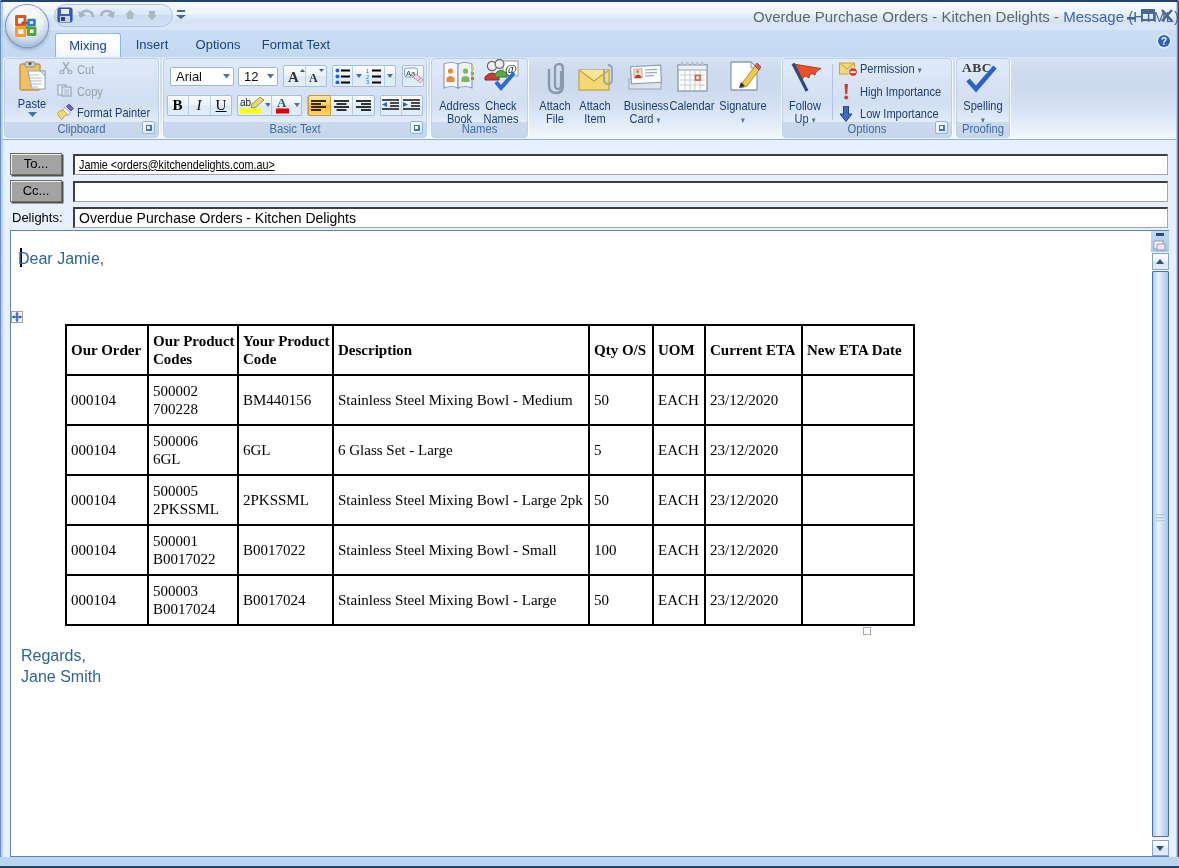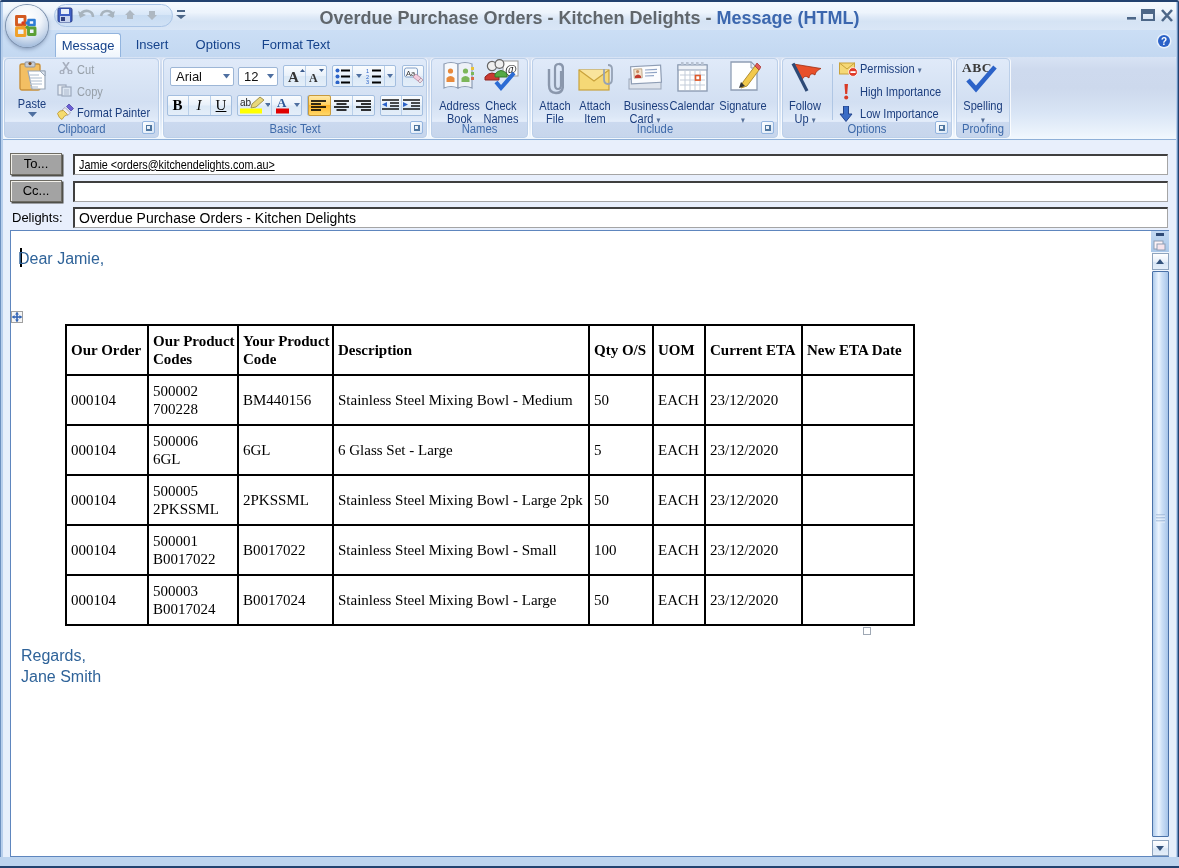--- a/index.html
+++ b/index.html
@@ -9,21 +9,21 @@
 
 
 #frame-top { left:0; top:0; width:1179px; height:2px; background:#23426F; border-radius:6px 6px 0 0; }
 #frame-left { left:0; top:2px; width:3px; height:855px; background:linear-gradient(90deg,#6B90BF 0 1px,#B7CFEC 1px 3px); }
 #frame-right { left:1176px; top:2px; width:3px; height:855px; background:linear-gradient(270deg,#23426F 0 1px,#6B90BF 1px 2px,#B7CFEC 2px 3px); }
 #frame-bottom { left:0; top:857px; width:1179px; height:11px; background:#BDD4EE; border-bottom:2.5px solid #23426F; }
 
 
 #titlebar { left:1px; top:1px; width:1177px; height:29px; border-radius:6px 6px 0 0;
   background:linear-gradient(180deg,#F7FAFE 0%,#EDF4FC 40%,#DFEAF7 55%,#D5E3F4 70%,#D9E6F6 100%); }
-#title-text { left:0; top:8px; width:1179px; text-align:center; font-size:18px; color:#60666B;font-weight:bold; }
+#title-text { left:0; top:8px; width:1179px; text-align:right; font-size:15px; color:#60666B; }
 #title-text .blue { color:#3C67AE; }
 
 
 #officebtn { left:6px; top:5px; width:42px; height:42px; border-radius:50%; z-index:30;
   background:radial-gradient(circle at 50% 30%,#FFFFFF 0%,#EFF4FA 40%,#CCDAEC 62%,#A9C0DE 78%,#8FACD4 100%);
   box-shadow:0 0 0 1px #7E93AF, 0 2px 4px rgba(30,50,90,.4); }
 #qat { left:54px; top:4px; width:119px; height:23px; border-radius:12px;
   background:linear-gradient(180deg,#EAF2FC 0%,#D8E7F8 45%,#C8DCF2 50%,#D0E1F5 100%);
   border:1px solid #A9C4E6; }
 
@@ -135,21 +135,21 @@
 
     <path d="M71 12 L77 12 L77 8 L79 8 L74 3 L69 8 L71 8 Z" fill="#AEB8C2"></path>
 
     <path d="M93 4 L99 4 L99 8 L101 8 L96 13 L91 8 L93 8 Z" fill="#AEB8C2"></path>
 
     <rect x="121" y="3" width="8" height="2" fill="#4D6788"></rect>
     <path d="M120 8 L130 8 L125 12 Z" fill="#4D6788"></path>
   </svg>
 
   <div class="abs" id="tabrow"></div>
-  <div class="abs tab" id="tab-message">Message</div>
+  <div class="abs tab" id="tab-message">Mixing</div>
   <div class="abs tab" style="left:128px;width:48px;">Insert</div>
   <div class="abs tab" style="left:190px;width:56px;">Options</div>
   <div class="abs tab" style="left:258px;width:76px;">Format Text</div>
 
   <svg class="abs" style="left:1156px; top:33px;" width="16" height="16" viewBox="0 0 16 16">
     <circle cx="8" cy="8" r="7.5" fill="#E9F1FB"></circle>
     <circle cx="8" cy="8" r="6" fill="#2B62C8"></circle>
     <text x="8" y="12" font-size="10" font-weight="bold" fill="#fff" text-anchor="middle" font-family="Liberation Sans">?</text>
   </svg>
 
@@ -157,24 +157,20 @@
   <div class="group" style="left:4px; width:155px;">
       <div class="grplabel">Clipboard</div>
       <div class="launcher"></div>
     </div>
   <div class="group" style="left:163px; width:264px;">
       <div class="grplabel">Basic Text</div>
       <div class="launcher"></div>
     </div>
   <div class="group" style="left:431px; width:97px;">
       <div class="grplabel">Names</div>
-    </div>
-  <div class="group" style="left:532px; width:246px;">
-      <div class="grplabel">Include</div>
-      <div class="launcher"></div>
     </div>
   <div class="group" style="left:782px; width:170px;">
       <div class="grplabel">Options</div>
       <div class="launcher"></div>
     </div>
   <div class="group" style="left:956px; width:54px;">
       <div class="grplabel">Proofing</div>
     </div>
 
   <svg class="abs" style="left:19px; top:61px;" width="30" height="32" viewBox="0 0 30 32">

